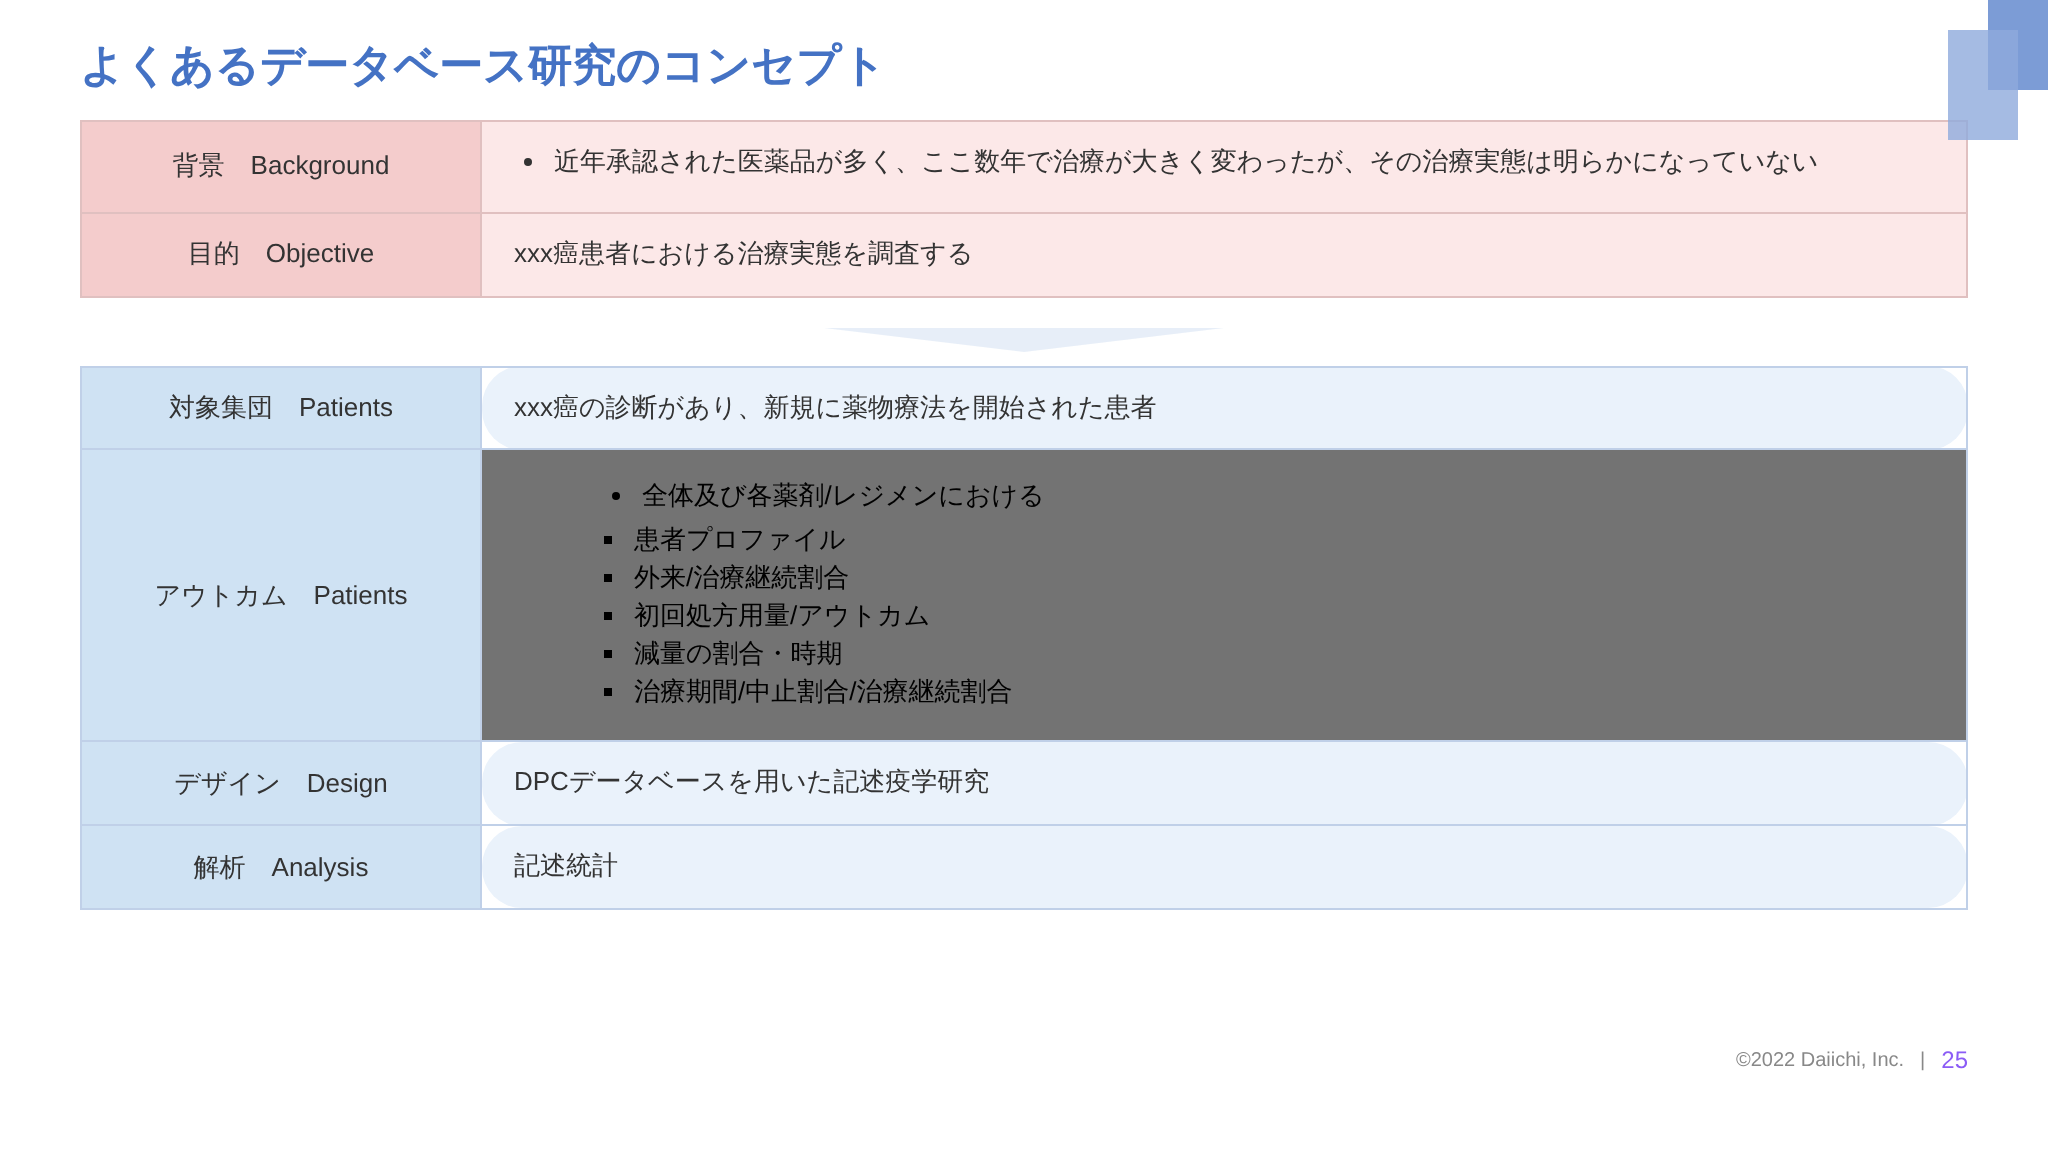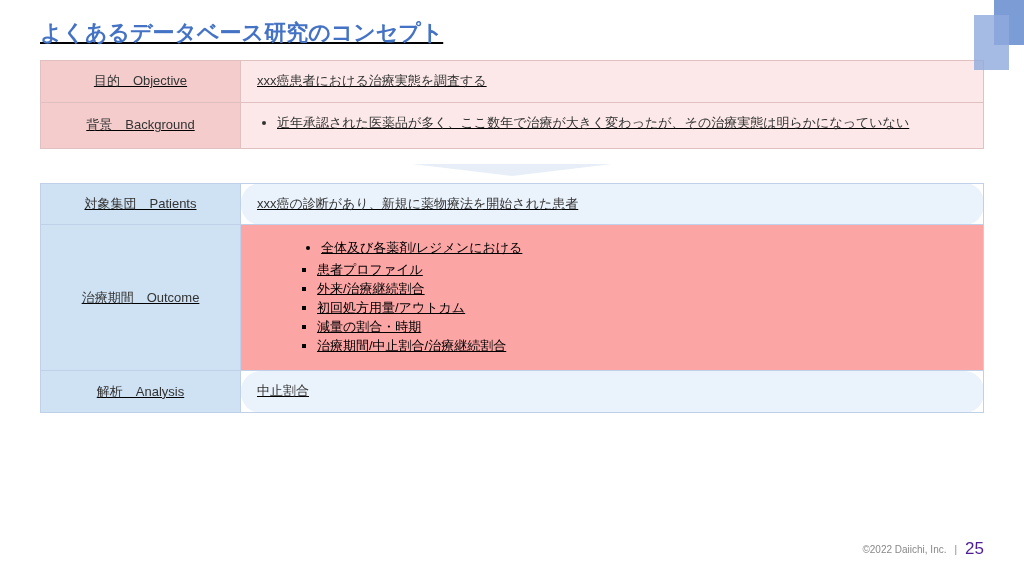--- a/index.html
+++ b/index.html
@@ -10,21 +10,20 @@
       font-family: 'Hiragino Sans', 'Yu Gothic', 'Meiryo', sans-serif;
       position: relative;
       overflow: hidden;
     }
 
     .page-container {
       width: 1024px;
       height: 561px;
       background: #ffffff;
       position: relative;
-      text-decoration: underline;
     }
 
     .page-title {
       color: #4472C4;
       font-size: 22px;
       font-weight: bold;
       padding: 18px 40px 12px 40px;
     }
 
     .logo-shape {
@@ -96,21 +95,21 @@
 
     .bottom-table .content-cell {
       background-color: #EAF2FB;
       color: #333;
       line-height: 1.6;
       border-radius: 20px;
     }
 
     .outcome-cell {
       padding: 14px 16px 14px 60px !important;
-      background-color: #fca5a5;
+      background-color: #737373;
     }
 
     .bullet-main {
       list-style: disc;
       margin-left: 20px;
       margin-bottom: 4px;
     }
 
     .bullet-main li {
       margin-bottom: 2px;
@@ -120,32 +119,32 @@
       list-style: square;
       margin-left: 16px;
     }
 
     .bullet-sub li {
       margin-bottom: 1px;
     }
 
     .footer-area {
       position: absolute;
-      bottom: 2px;
+      bottom: 24px;
       right: 40px;
       font-size: 10px;
       color: #888;
       display: flex;
       align-items: center;
       gap: 8px;
     }
 
     .page-num {
-      font-size: 17px;
-      color: #4c1d95;
+      font-size: 12px;
+      color: #8b5cf6;
     }
 
     .divider-arrow {
       width: 100%;
       height: 14px;
       display: flex;
       justify-content: center;
       align-items: center;
       margin-bottom: 6px;
     }
@@ -167,34 +166,34 @@
   </div>
 
   <h1 class="page-title">よくあるデータベース研究のコンセプト</h1>
 
   <div class="content-area">
 
     <table class="top-table">
       <tbody>
         <tr>
           <td class="label-cell">
-            <span>目的　Objective</span>
-          </td>
-          <td class="content-cell alt">
-            <span>xxx癌患者における治療実態を調査する</span>
-          </td>
-        </tr>
-        <tr>
-          <td class="label-cell">
             <span>背景　Background</span>
           </td>
           <td class="content-cell">
             <ul class="bullet-main">
               <li>近年承認された医薬品が多く、ここ数年で治療が大きく変わったが、その治療実態は明らかになっていない</li>
             </ul>
+          </td>
+        </tr>
+        <tr>
+          <td class="label-cell">
+            <span>目的　Objective</span>
+          </td>
+          <td class="content-cell alt">
+            <span>xxx癌患者における治療実態を調査する</span>
           </td>
         </tr>
       </tbody>
     </table>
 
     <div class="divider-arrow">
       <svg width="200" height="12" viewBox="0 0 200 12">
         <polygon points="0,0 200,0 100,12" fill="#b0c8e8" opacity="0.6"></polygon>
       </svg>
     </div>
@@ -204,41 +203,49 @@
         <tr>
           <td class="label-cell">
             <span>対象集団　Patients</span>
           </td>
           <td class="content-cell">
             <span>xxx癌の診断があり、新規に薬物療法を開始された患者</span>
           </td>
         </tr>
         <tr>
           <td class="label-cell">
-            <span>治療期間　Outcome</span>
+            <span>アウトカム　Patients</span>
           </td>
           <td class="outcome-cell">
             <ul class="bullet-main">
               <li>全体及び各薬剤/レジメンにおける</li>
             </ul>
             <ul class="bullet-sub">
               <li>患者プロファイル</li>
               <li>外来/治療継続割合</li>
               <li>初回処方用量/アウトカム</li>
               <li>減量の割合・時期</li>
               <li>治療期間/中止割合/治療継続割合</li>
             </ul>
           </td>
         </tr>
         <tr>
           <td class="label-cell">
+            <span>デザイン　Design</span>
+          </td>
+          <td class="content-cell">
+            <span>DPCデータベースを用いた記述疫学研究</span>
+          </td>
+        </tr>
+        <tr>
+          <td class="label-cell">
             <span>解析　Analysis</span>
           </td>
           <td class="content-cell">
-            <span>中止割合</span>
+            <span>記述統計</span>
           </td>
         </tr>
       </tbody>
     </table>
 
   </div>
 
   <div class="footer-area">
     <span>©2022 Daiichi, Inc.</span>
     <span>|</span>

